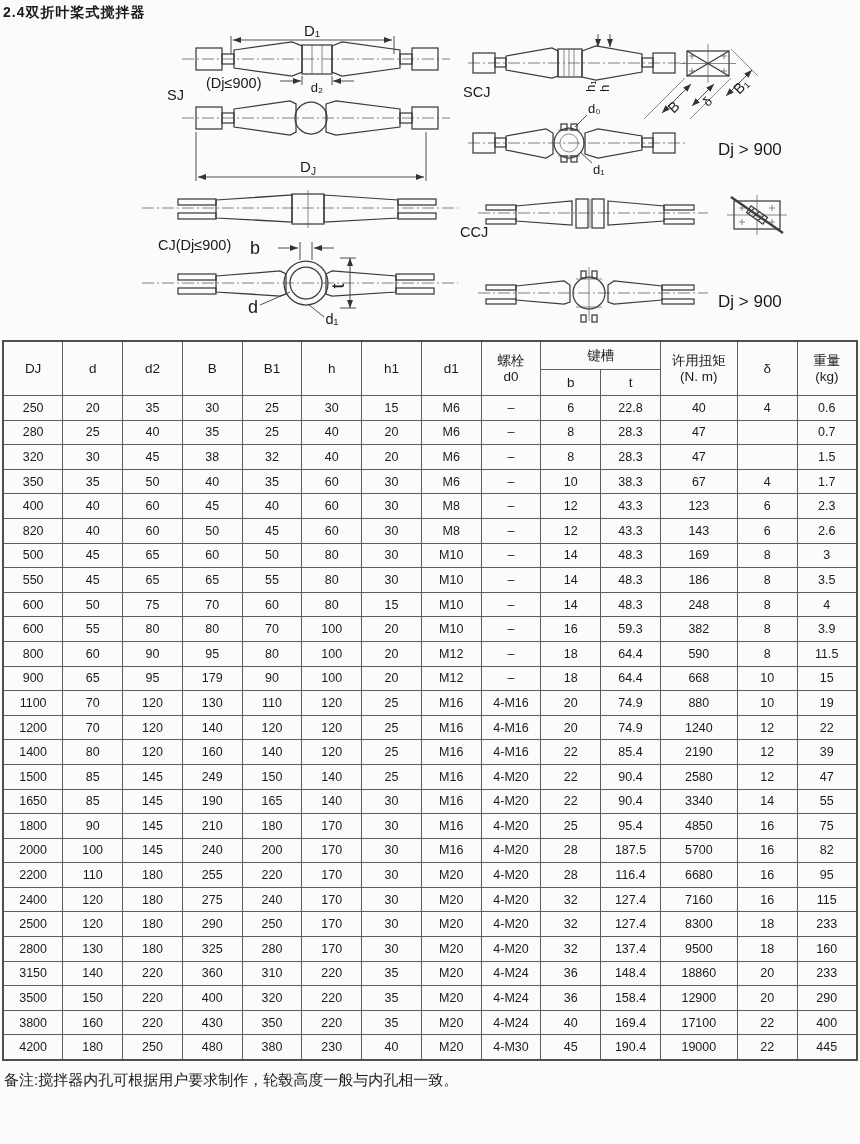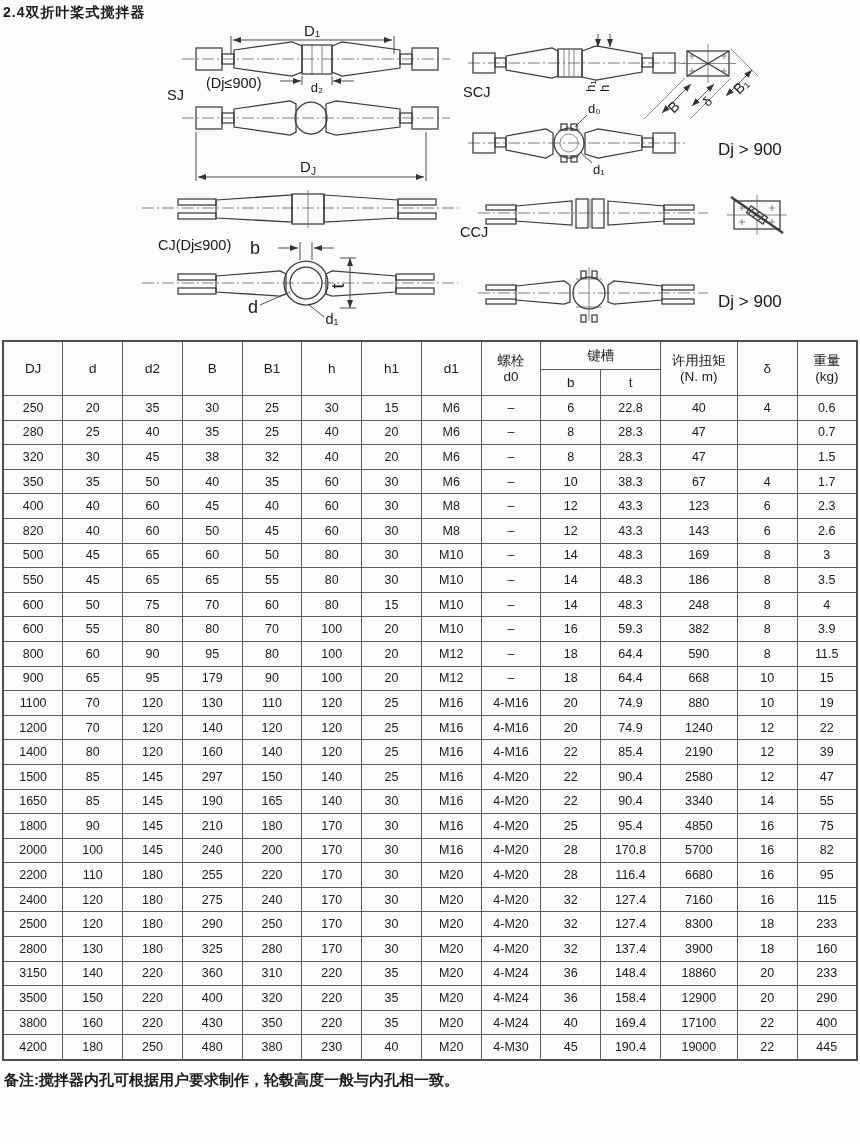--- a/index.html
+++ b/index.html
@@ -41,21 +41,21 @@
   .spec th, .spec td {
     border:1px solid #5d5d5d; text-align:center;
     font-weight:normal; padding:0; overflow:hidden;
   }
   .spec thead th { font-size:13.5px; line-height:1.15; }
   .spec thead tr.h1 th { height:27px; }
   .spec thead tr.h2 th { height:25px; }
   .spec td { font-size:12.5px; height:23.6px; }
   .two-line { white-space:pre-line; }
   .col-torque { width:9%; }
-  .footnote { font-size:15px; font-weight:bold; margin:10px 0 0 4px; }
+  .footnote { font-size:15px; font-weight:normal; margin:10px 0 0 4px; }
 </style>
 </head>
 <body>
 
 <div class="page">
 
   <div class="doc-title">2.4双折叶桨式搅拌器</div>
 
   <div class="diagrams">
     <svg class="diagram-svg" width="860" height="312" viewBox="0 24 860 312" xmlns="http://www.w3.org/2000/svg">
@@ -515,21 +515,21 @@
           <td>22</td>
           <td>85.4</td>
           <td>2190</td>
           <td>12</td>
           <td>39</td>
         </tr>
         <tr>
           <td>1500</td>
           <td>85</td>
           <td>145</td>
-          <td>297</td>
+          <td>249</td>
           <td>150</td>
           <td>140</td>
           <td>25</td>
           <td>M16</td>
           <td>4-M20</td>
           <td>22</td>
           <td>90.4</td>
           <td>2580</td>
           <td>12</td>
           <td>47</td>
@@ -570,21 +570,21 @@
           <td>2000</td>
           <td>100</td>
           <td>145</td>
           <td>240</td>
           <td>200</td>
           <td>170</td>
           <td>30</td>
           <td>M16</td>
           <td>4-M20</td>
           <td>28</td>
-          <td>170.8</td>
+          <td>187.5</td>
           <td>5700</td>
           <td>16</td>
           <td>82</td>
         </tr>
         <tr>
           <td>2200</td>
           <td>110</td>
           <td>180</td>
           <td>255</td>
           <td>220</td>
@@ -635,21 +635,21 @@
           <td>130</td>
           <td>180</td>
           <td>325</td>
           <td>280</td>
           <td>170</td>
           <td>30</td>
           <td>M20</td>
           <td>4-M20</td>
           <td>32</td>
           <td>137.4</td>
-          <td>3900</td>
+          <td>9500</td>
           <td>18</td>
           <td>160</td>
         </tr>
         <tr>
           <td>3150</td>
           <td>140</td>
           <td>220</td>
           <td>360</td>
           <td>310</td>
           <td>220</td>

